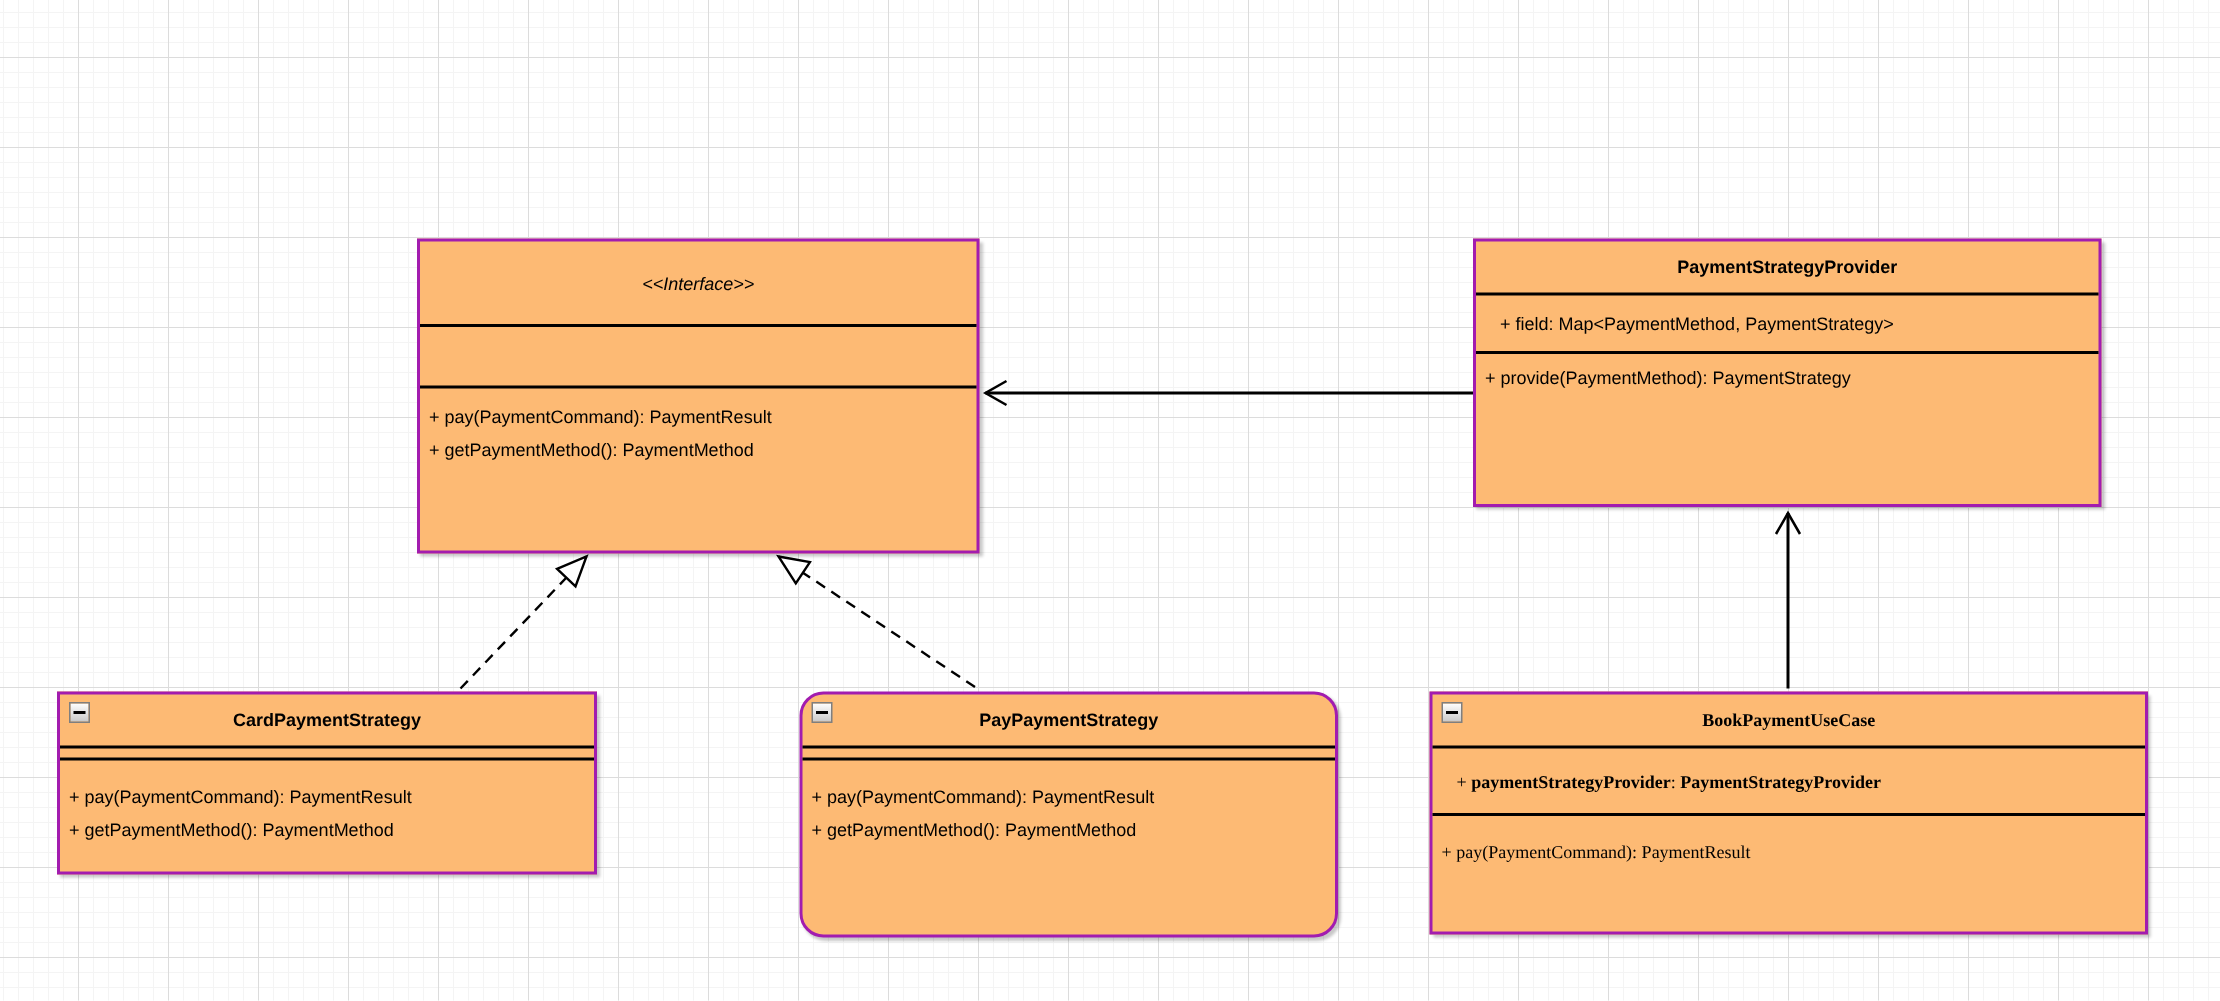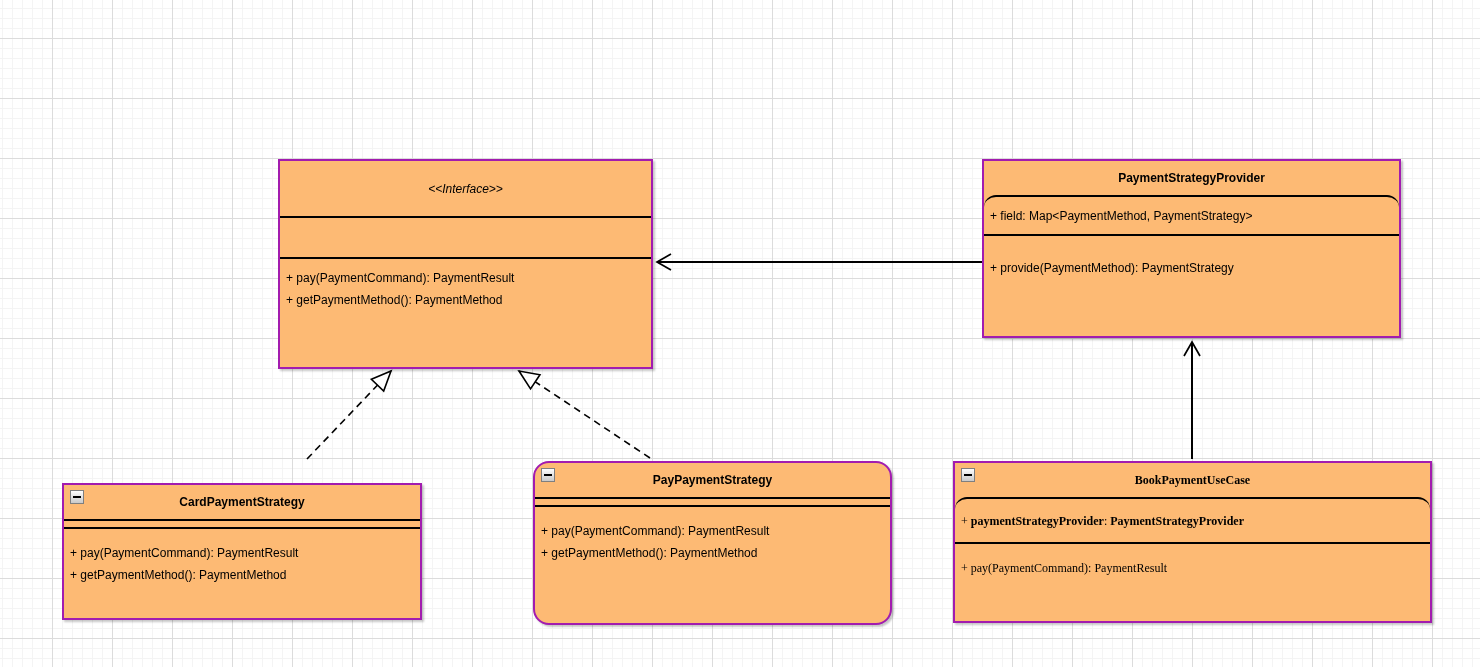--- a/index.html
+++ b/index.html
@@ -26,21 +26,21 @@
     line-height:22px;
     z-index:1;
   }
   .uml-title {
     display:flex; flex-direction:column; justify-content:center;
     text-align:center; font-weight:bold; position:relative;
   }
   .stereotype { font-style:italic; font-weight:normal; }
   .compartment { border-top:2px solid #000; }
   .members { padding:8px 6px 0 6px; white-space:nowrap; }
-  .field-row { display:flex; align-items:center; padding-left:6px; white-space:pre;border-radius:12px; }
+  .field-row { display:flex; align-items:center; padding-left:16px; white-space:pre; }
   .collapse-btn {
     position:absolute; left:6px; top:5px; width:14px; height:14px;
     border:1px solid #7f7f7f;
     background:linear-gradient(180deg,#fefefe 0%,#c9c9c9 100%);
     cursor:pointer;
   }
   .collapse-btn::after {
     content:""; position:absolute; left:2px; top:5px; width:8px; height:2px; background:#000;
   }
   svg.edges { position:absolute; left:0; top:0; z-index:5; }
@@ -60,26 +60,26 @@
   </div>
 </div>
 
 <div class="uml-class" style="left:982px; top:159px; width:419px; height:179px;">
   <div class="uml-title" style="height:34px;">
     <div>PaymentStrategyProvider</div>
   </div>
   <div class="compartment field-row" style="height:39px;">
     <span>+ field: Map&lt;PaymentMethod, PaymentStrategy&gt;</span>
   </div>
-  <div class="compartment members" style="height:102px; padding-top:21px;">
+  <div class="compartment members" style="height:102px; padding-top:5px;">
     <div>+ provide(PaymentMethod): PaymentStrategy</div>
   </div>
 </div>
 
-<div class="uml-class" style="left:38px; top:483px; width:360px; height:137px;margin-left:24px;">
+<div class="uml-class" style="left:38px; top:461px; width:360px; height:122px;">
   <div class="collapse-btn" title="collapse"></div>
   <div class="uml-title" style="height:34px;">
     <div>CardPaymentStrategy</div>
   </div>
   <div class="compartment" style="height:8px;"></div>
   <div class="compartment members" style="height:118px; padding-top:13px;">
     <div>+ pay(PaymentCommand): PaymentResult</div>
     <div>+ getPaymentMethod(): PaymentMethod</div>
   </div>
 </div>

